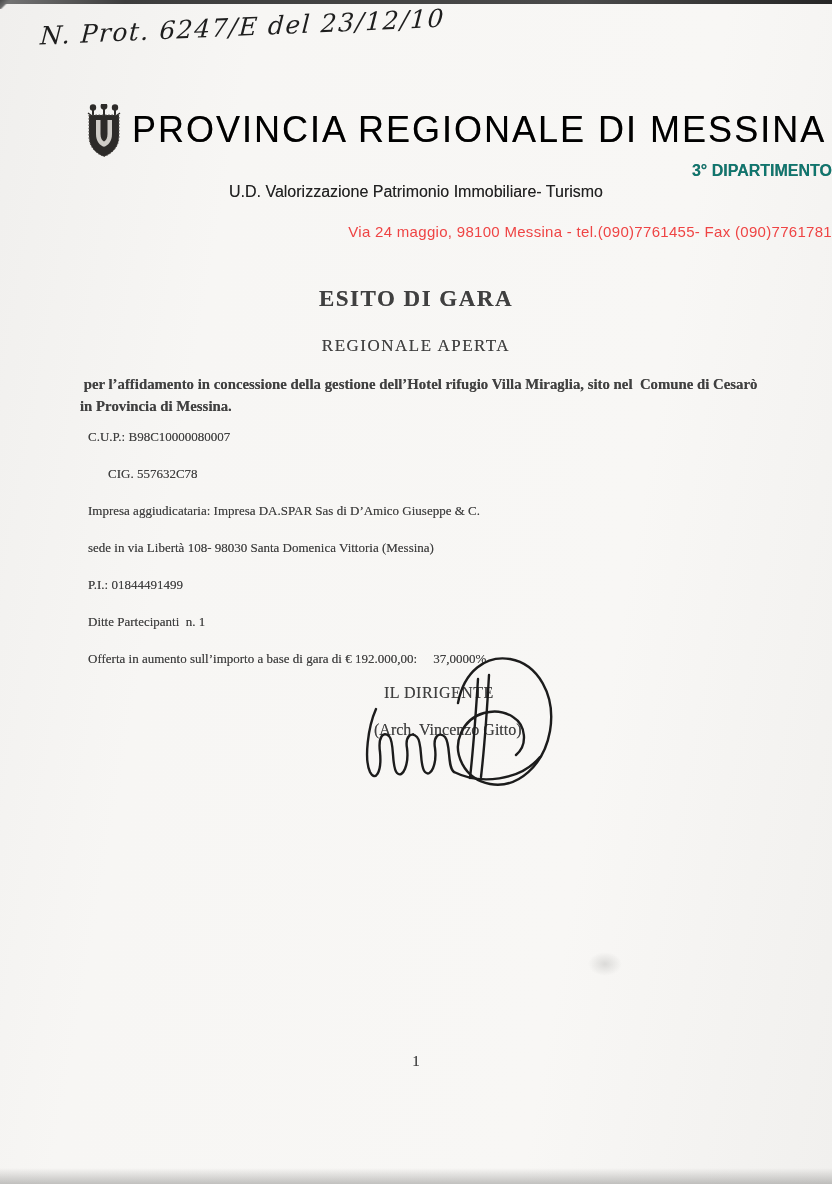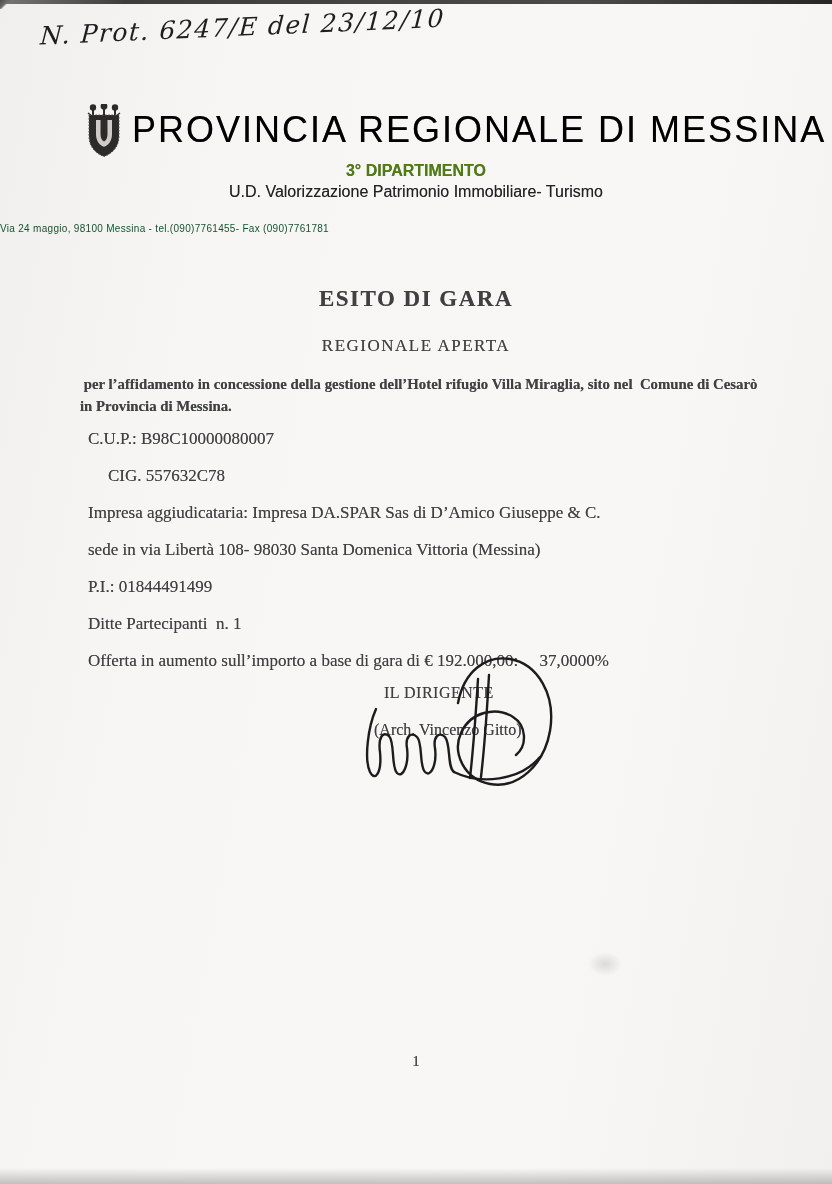--- a/index.html
+++ b/index.html
@@ -40,52 +40,52 @@
 
   
   .logo { position:absolute; left:84px; top:104px; width:40px; height:56px; }
   .org-name {
     position:absolute; left:132px; right:32px; top:109px;
     font-family:"Liberation Sans", sans-serif; font-weight:400;
     font-size:36px; letter-spacing:2px; text-align:center;
     color:#000000; white-space:nowrap;
   }
   .dept {
-    position:absolute; left:0; right:0; top:162px; text-align:center;
+    position:absolute; left:0; right:0; top:162px; text-align:right;
     font-family:"Liberation Sans", sans-serif; font-weight:700;
-    font-size:16px; color:#4d7c0f;
+    font-size:16px; color:#0f766e;
   }
   .office {
     position:absolute; left:0; right:0; top:183px; text-align:center;
     font-family:"Liberation Sans", sans-serif; font-weight:400;
     font-size:16px; color:#222;
   }
   .contact {
-    position:absolute; left:0; right:0; top:223px; text-align:left;
-    font-family:"Liberation Sans", sans-serif; font-size:10px; color:#14532d;
+    position:absolute; left:0; right:0; top:223px; text-align:right;
+    font-family:"Liberation Sans", sans-serif; font-size:15px; color:#ef4444;
     letter-spacing:0.3px;
   }
 
   
   .doc-title {
     position:absolute; left:0; right:0; top:286px; text-align:center;
     font-weight:700; font-size:23px; letter-spacing:1.5px;
   }
   .doc-procedure {
     position:absolute; left:0; right:0; top:336px; text-align:center;
     font-size:17px; letter-spacing:1.5px;
   }
   .subject {
     position:absolute; left:80px; top:373px; width:690px; margin:0;
     font-weight:700; font-size:14.8px; line-height:22px;
     white-space:pre-wrap;
   }
   .detail-line {
     position:absolute; left:88px; margin:0;
-    font-size:17px; white-space:pre-wrap;text-align:right;
+    font-size:13px; white-space:pre-wrap;text-align:right;
   }
   .l0 { top:429px; } .l1 { top:466px;margin-left:20px; } .l2 { top:503px; }
   .l3 { top:540px; } .l4 { top:577px; } .l5 { top:614px; }
   .l6 { top:651px; }
 
   
   .sig-role  { position:absolute; left:384px; top:684px; font-size:16px; letter-spacing:0.5px; }
   .sig-name  { position:absolute; left:374px; top:721px; font-size:16px; }
   .signature-svg { position:absolute; left:362px; top:651px; width:200px; height:148px; }
 

